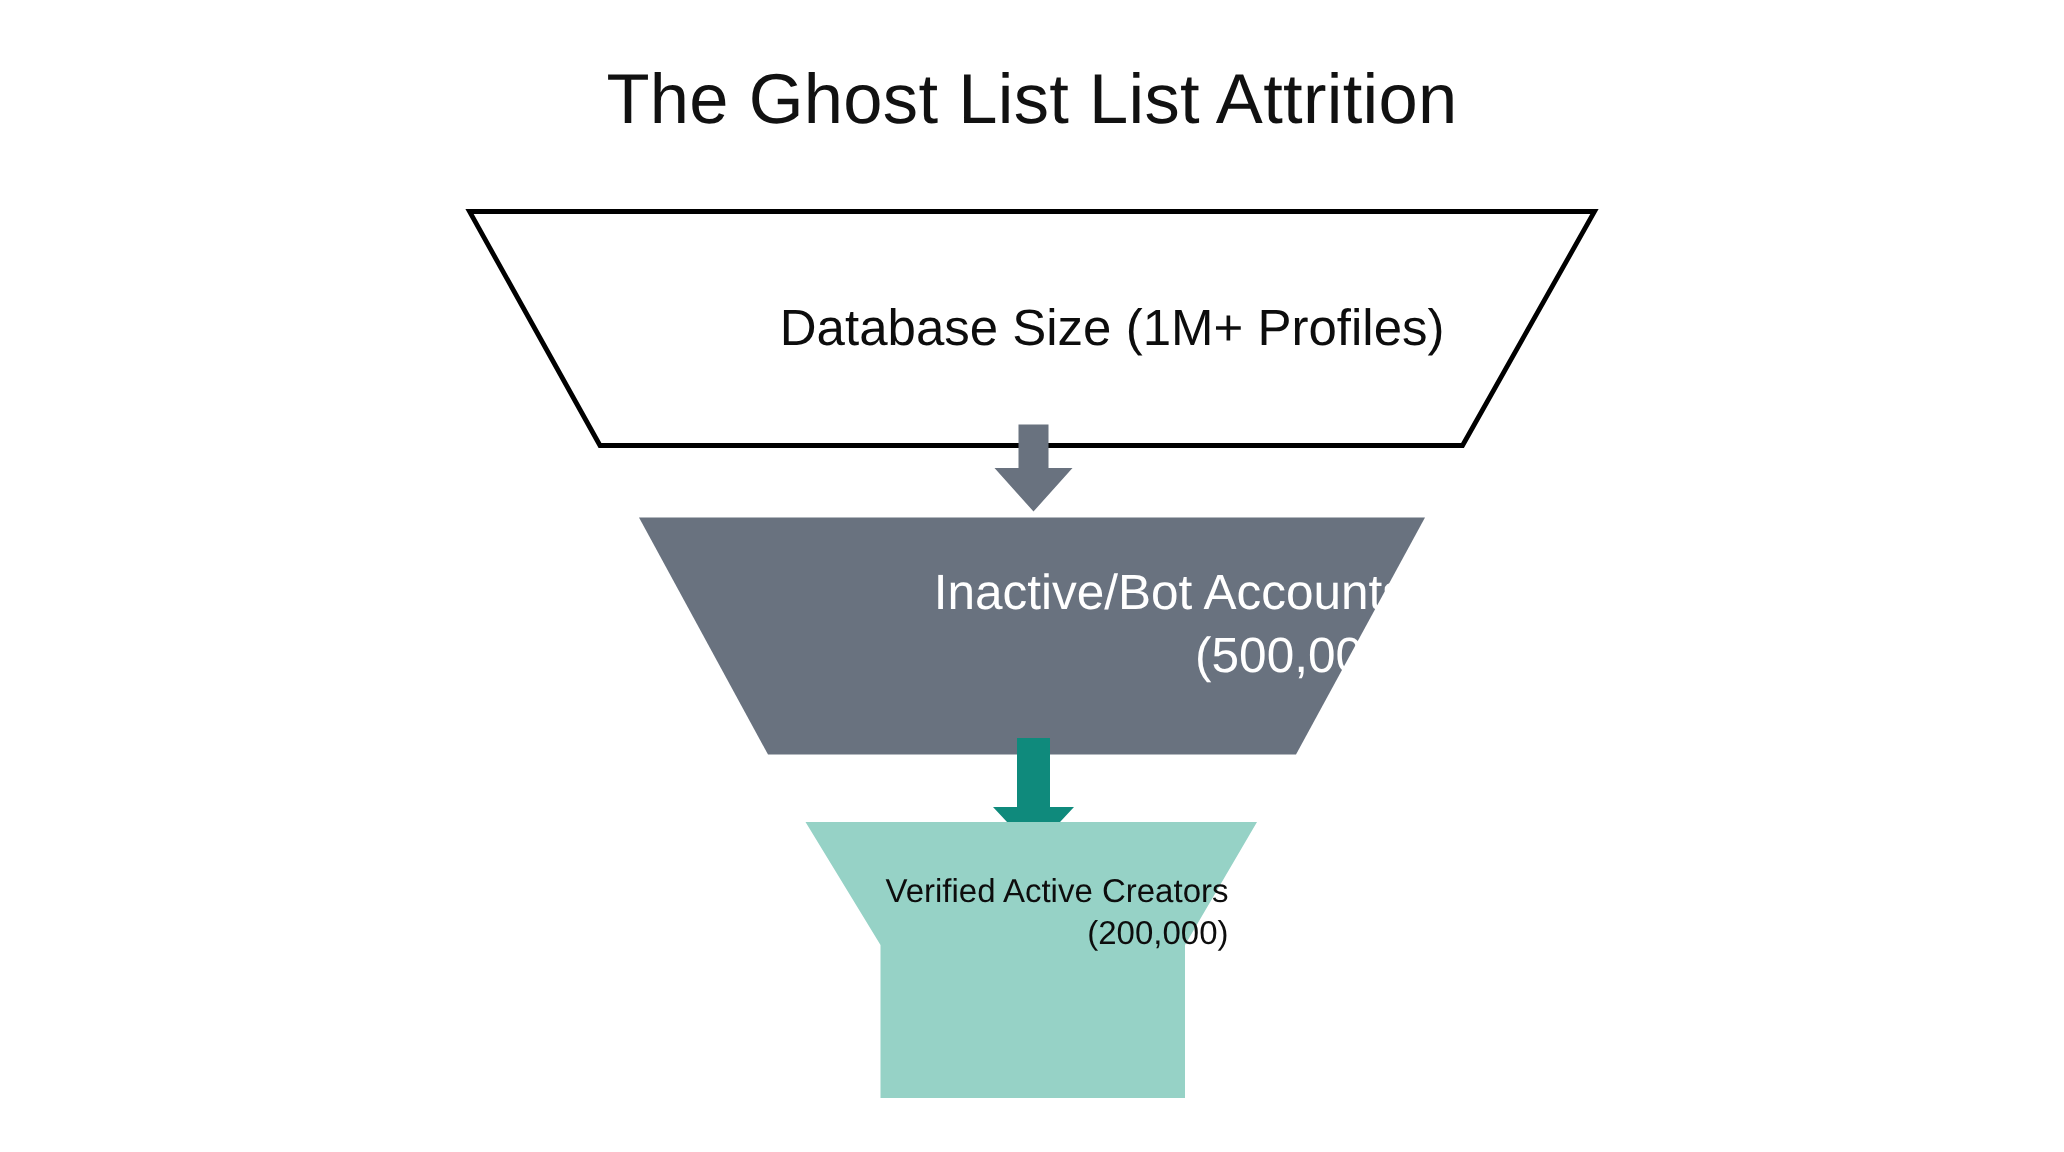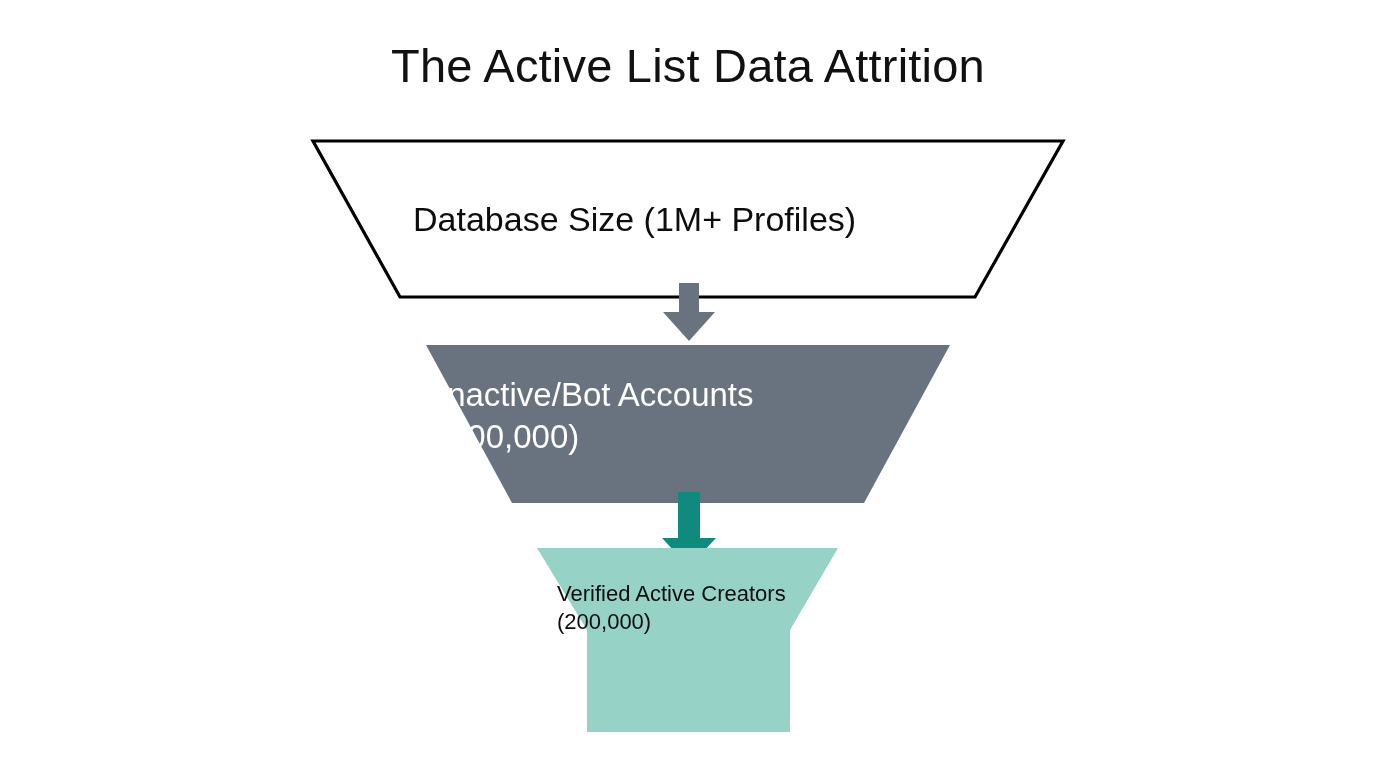--- a/index.html
+++ b/index.html
@@ -29,21 +29,21 @@
     text-align: center;
     font-size: 47px;
     font-weight: 400;
     color: #111111;
     letter-spacing: 0.2px;
     line-height: 1.1;
     white-space: nowrap;
   }
   .stage-label {
     position: absolute;
-    text-align: left;
+    text-align: right;
     line-height: 1.28;
     white-space: pre-line;
     pointer-events: none;
   }
   #stage-1-label {
     left: 413px;
     top: 198px;
     width: 550px;
     font-size: 34px;
     color: #0d0d0d;
@@ -61,21 +61,21 @@
     width: 262px;
     font-size: 22px;
     color: #0d0d0d;
   }
 </style>
 </head>
 <body>
 
 <div id="diagram-root">
 
-  <div class="diagram-title">The Active List Data Attrition</div>
+  <div class="diagram-title">The Ghost List List Attrition</div>
 
   <svg id="funnel-canvas" viewBox="0 0 1376 768" width="1376" height="768">
 
     <polygon points="313,141 1063,141 975,297 400,297" fill="#ffffff" stroke="#000000" stroke-width="3.2" stroke-linejoin="miter"></polygon>
 
     <g>
       <polygon points="679,283 699,283 699,312 715,312 689,341 663,312 679,312" fill="#69727f"></polygon>
     </g>
 
     <polygon points="426,345 950,345 864,503 512,503" fill="#69727f"></polygon>
@@ -83,18 +83,18 @@
     <g>
       <polygon points="678,492 700,492 700,538 716,538 689,567 662,538 678,538" fill="#0f8a7c"></polygon>
     </g>
 
     <polygon points="537,548 838,548 790,630 790,732 587,732 587,630" fill="#96d2c6"></polygon>
   </svg>
 
   <div class="stage-label" id="stage-1-label">Database Size (1M+ Profiles)</div>
 
   <div class="stage-label" id="stage-2-label">Inactive/Bot Accounts
-(600,000)</div>
+(500,000)</div>
 
   <div class="stage-label" id="stage-3-label">Verified Active Creators
 (200,000)</div>
 
 </div>
 
 </body></html>

